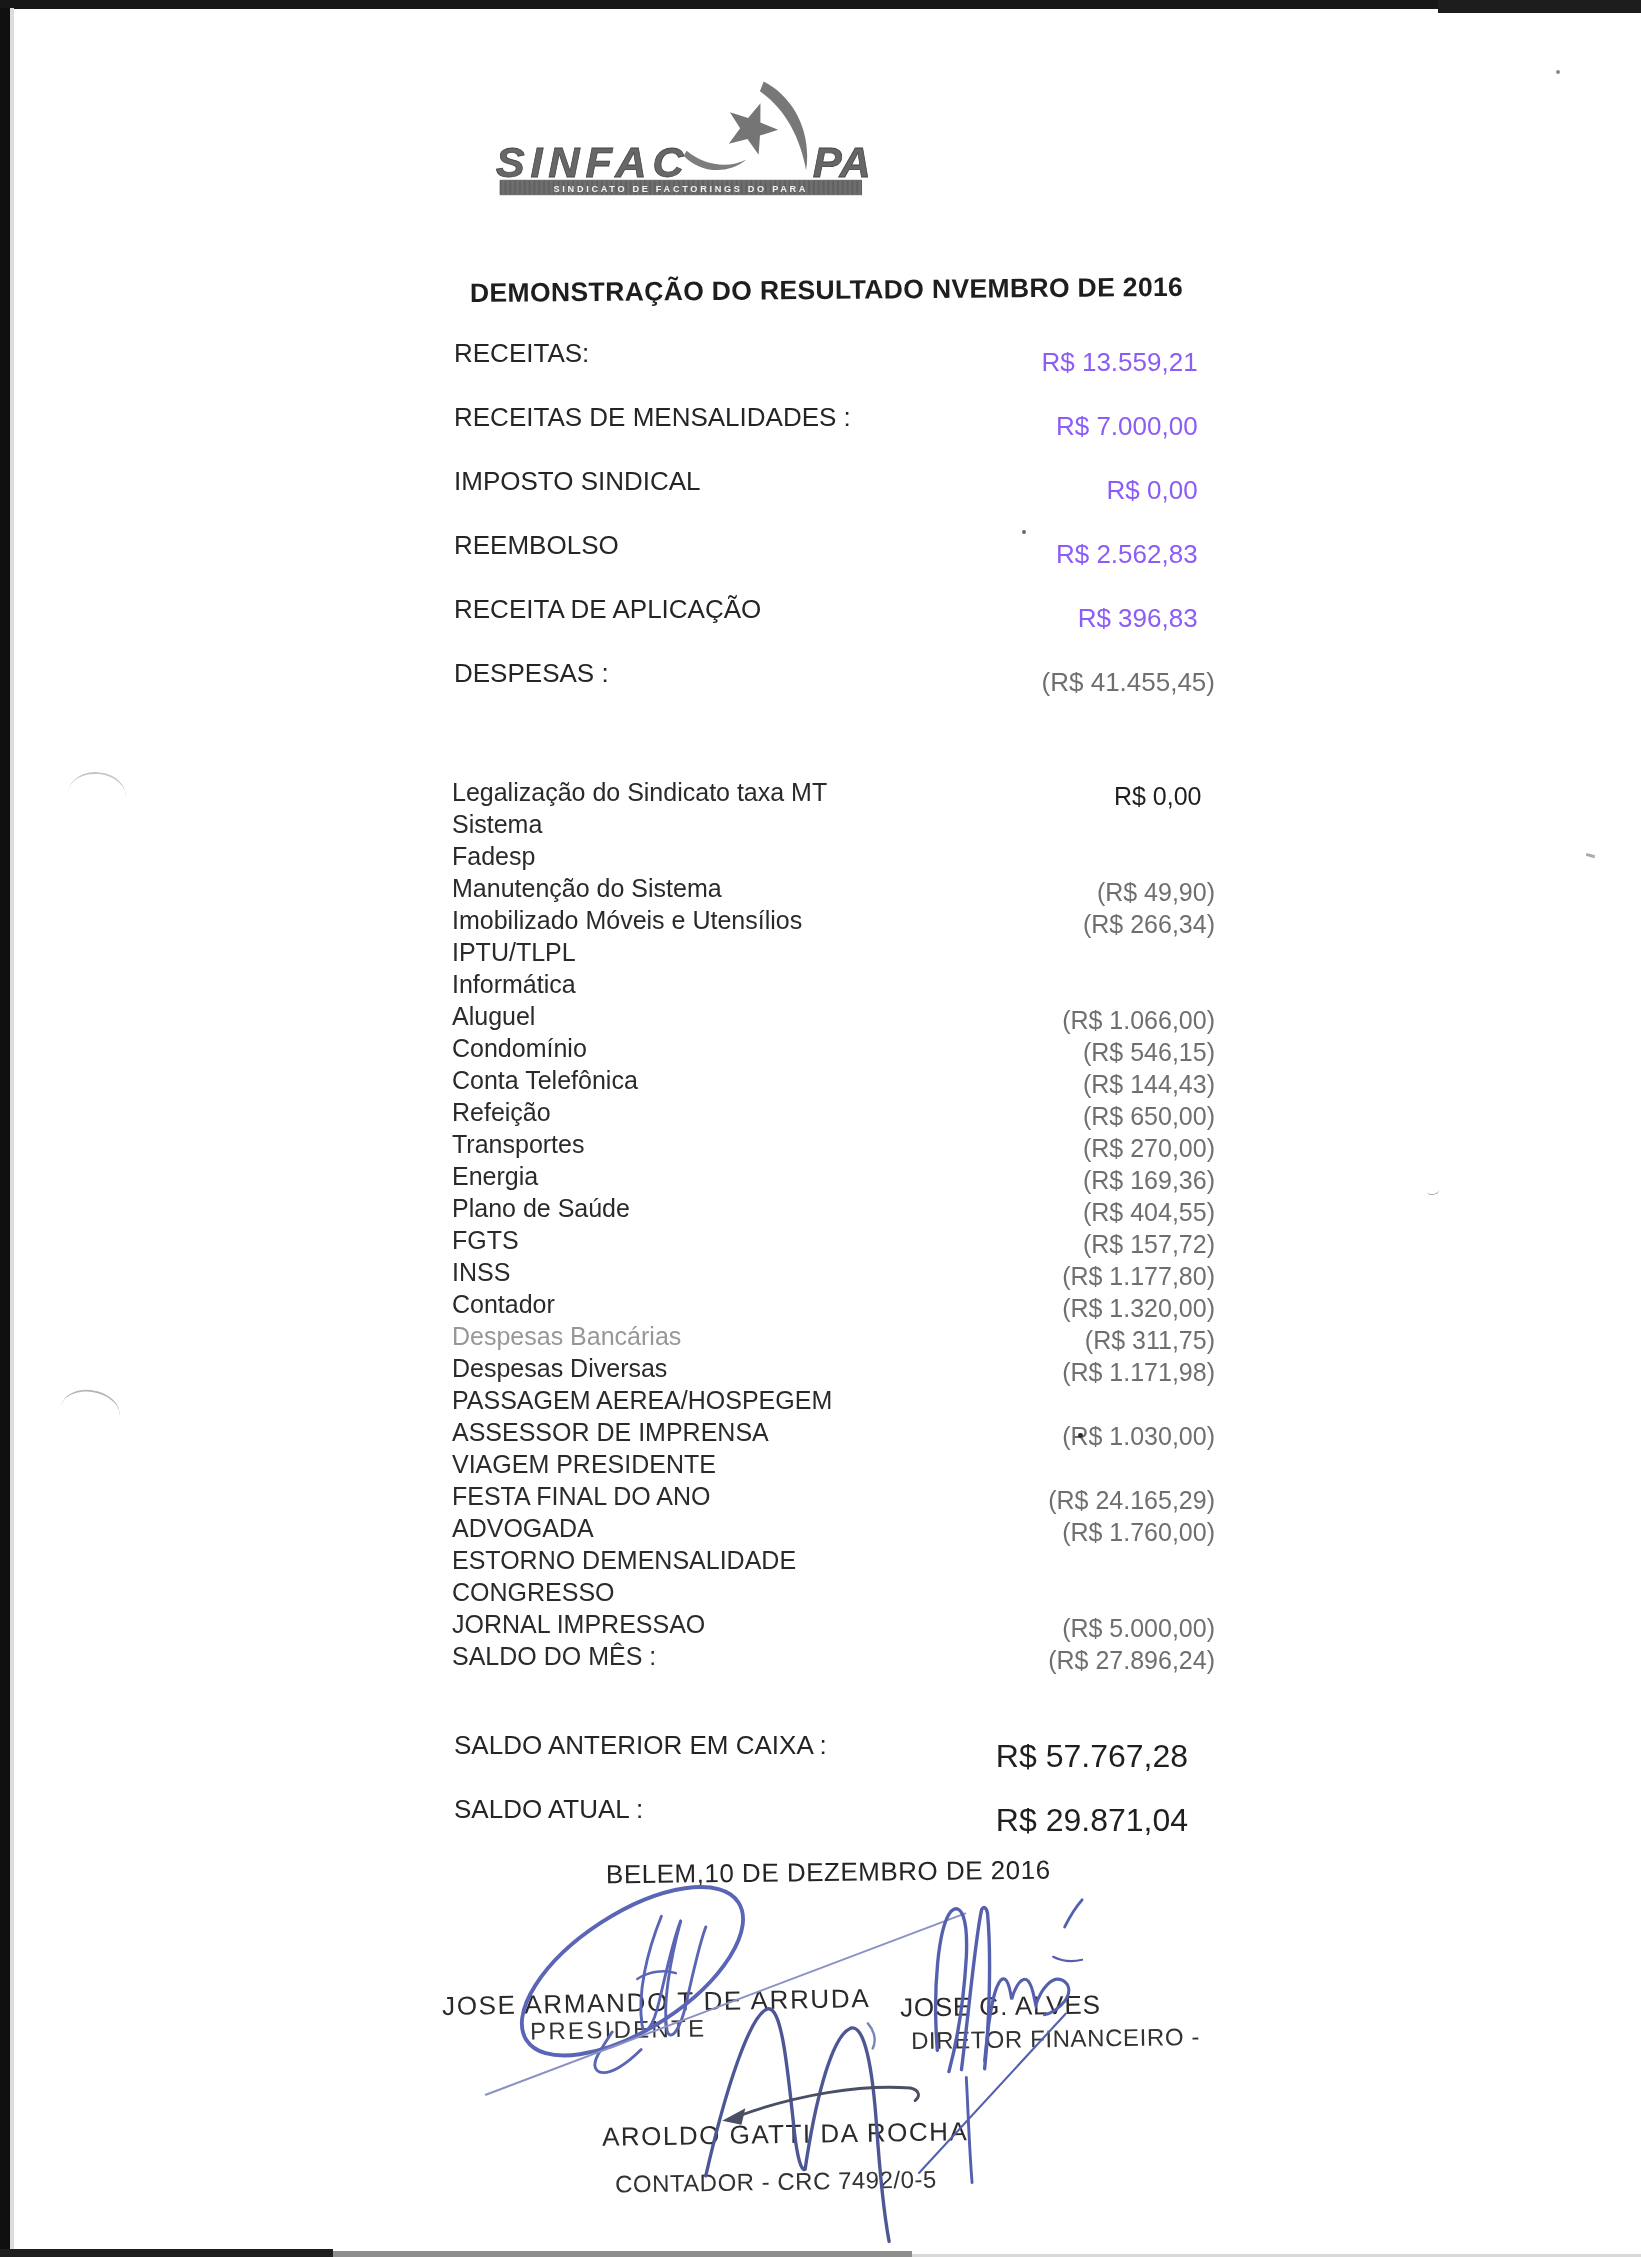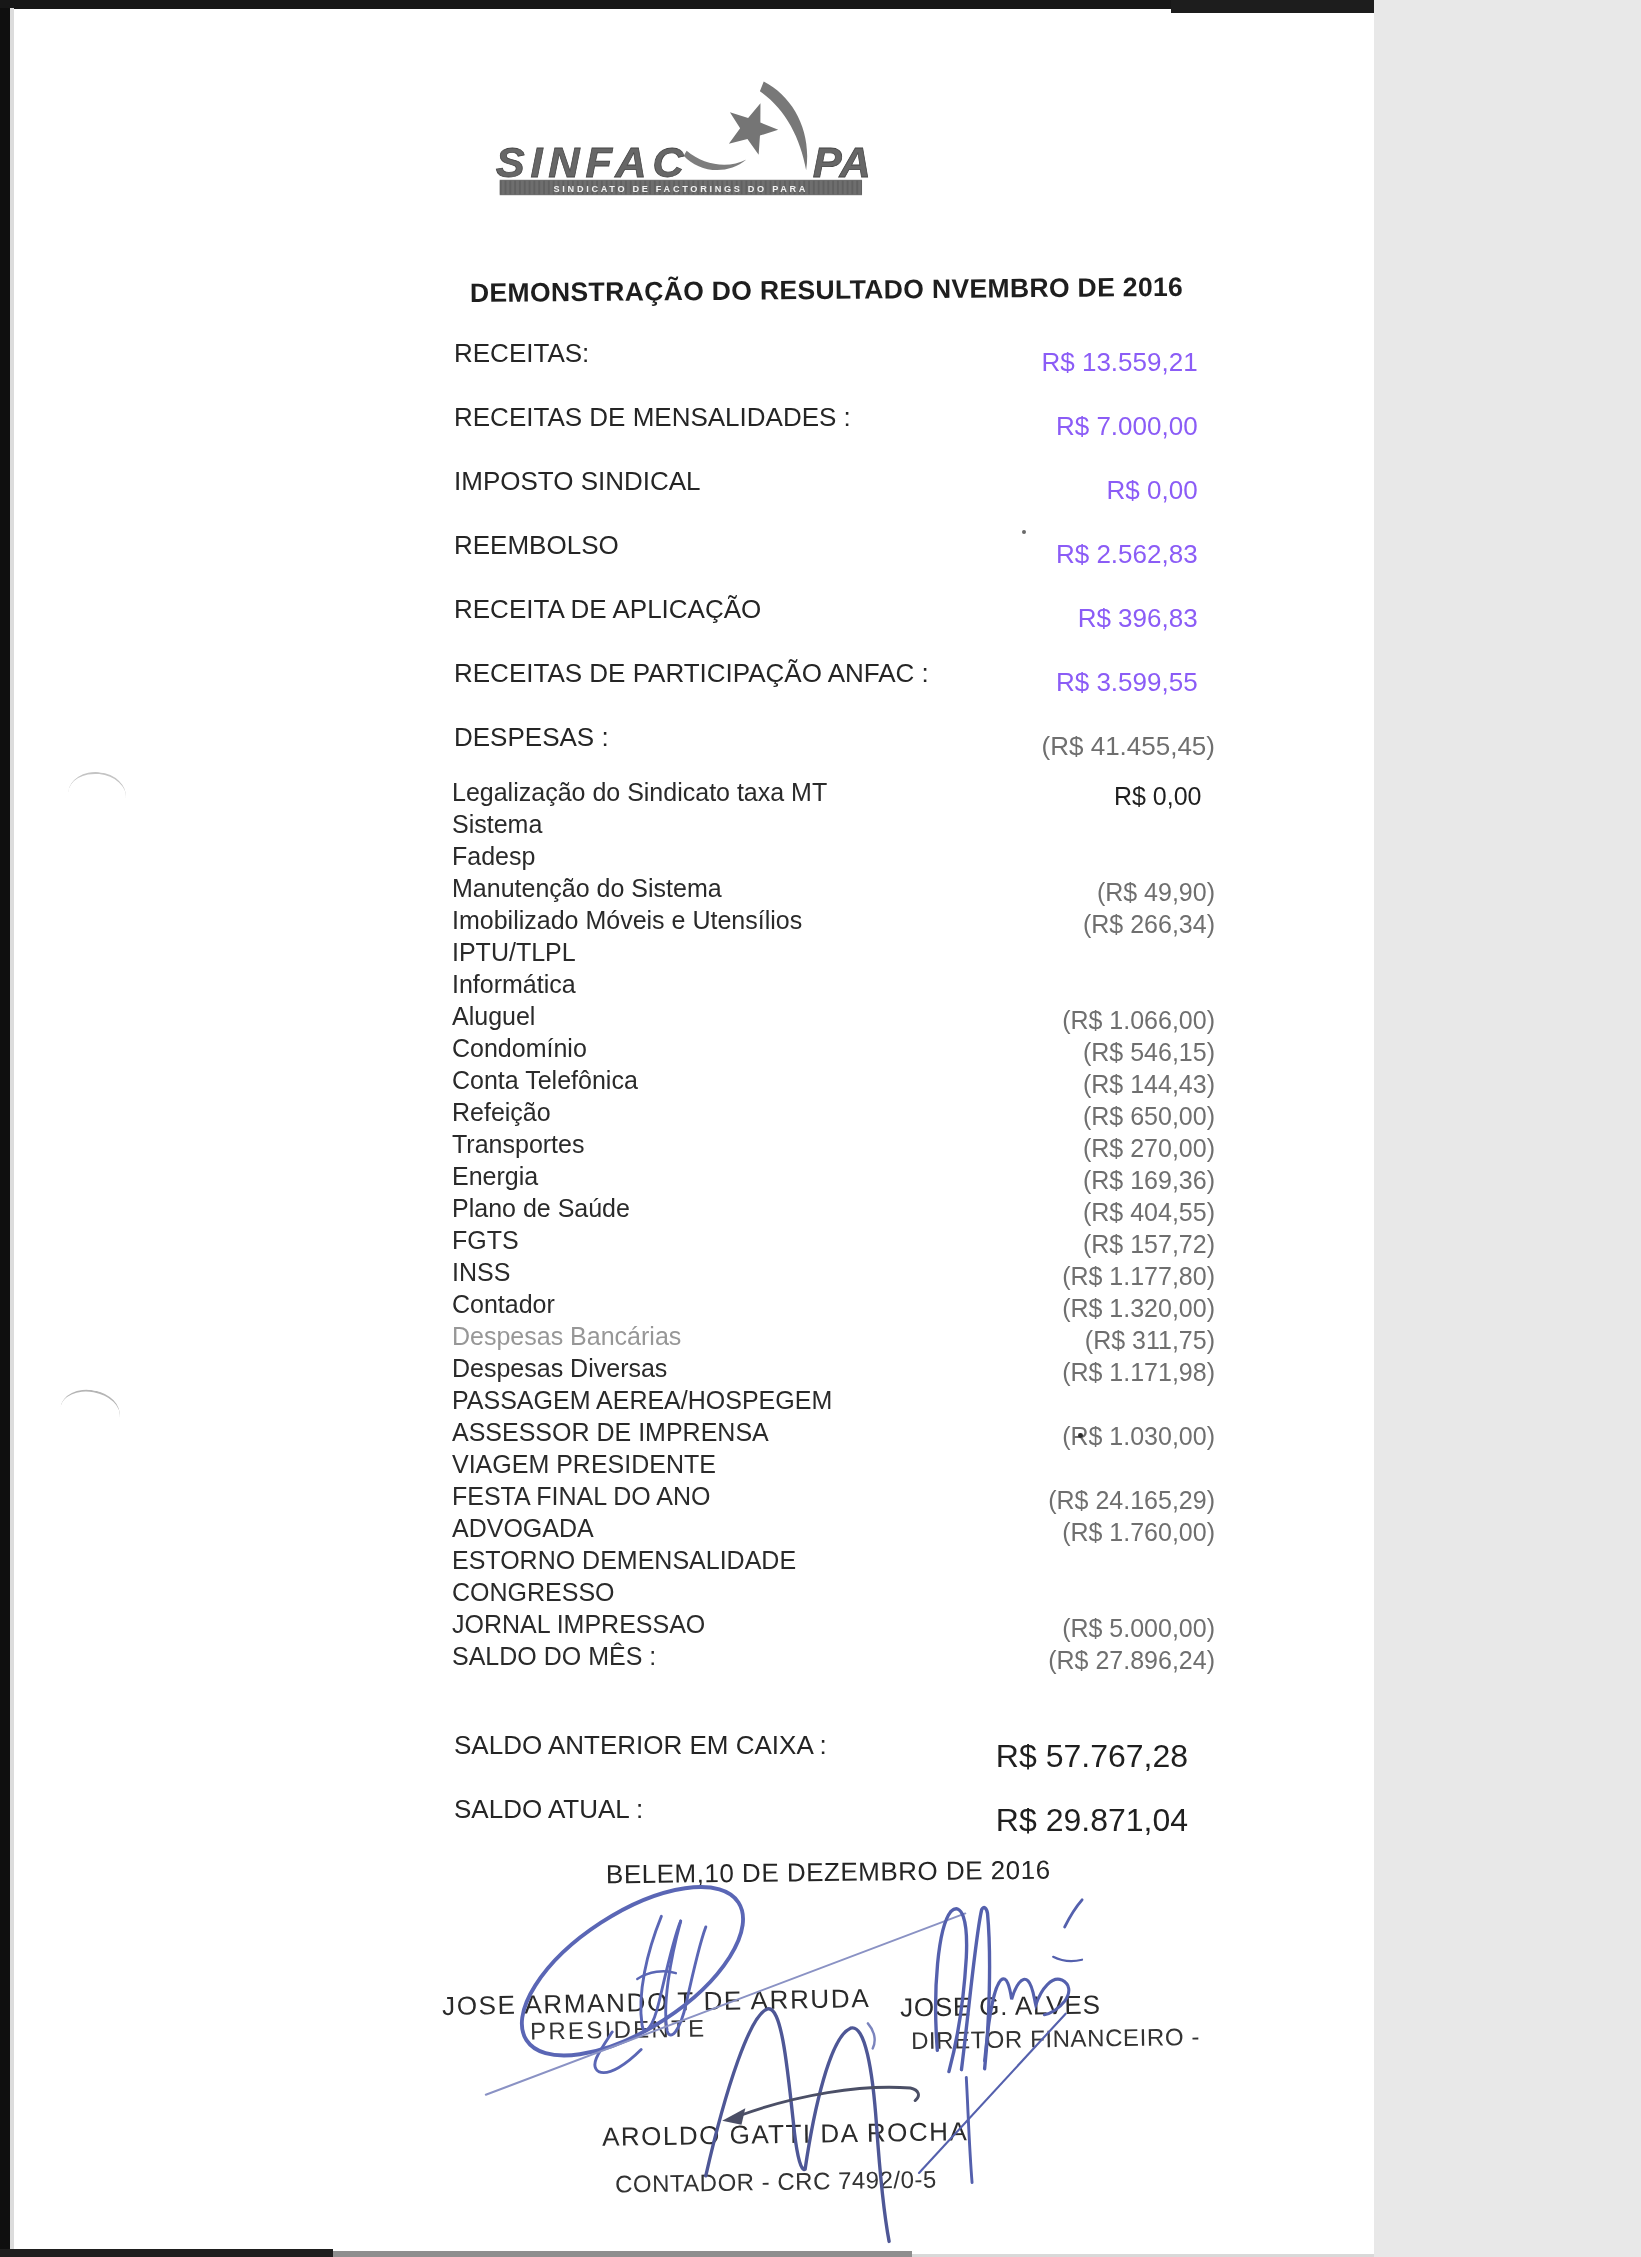--- a/index.html
+++ b/index.html
@@ -1,17 +1,17 @@
 <!DOCTYPE html>
 <html><head>
 <meta charset="utf-8">
 <style>
   html,body{margin:0;padding:0;background:#e8e8e8;}
   .page{
-    position:relative;width:1374px;height:2257px;background:#ffffff;
+    position:relative;width:1641px;height:2257px;background:#ffffff;
     font-family:"Liberation Sans",sans-serif;color:#242424;overflow:hidden;
   }
   
   .bar-top{position:absolute;left:0;top:0;width:1641px;height:8.7px;background:#171717;}
   .bar-top-right{position:absolute;right:0;top:0;width:203px;height:12.6px;background:#1d1d1d;}
   .bar-left{position:absolute;left:0;top:7.7px;width:9.7px;height:2250px;background:#0f0f0f;}
   .bar-left-shadow{position:absolute;left:9.7px;top:7.7px;width:3.9px;height:2250px;background:#dcdcdc;}
   .bar-bottom-1{position:absolute;left:0;bottom:0;width:333px;height:7.7px;background:#1f1f1f;}
   .bar-bottom-2{position:absolute;left:333px;bottom:0;width:579px;height:5.8px;background:#8e8e8e;}
   .bar-bottom-3{position:absolute;left:912px;bottom:0;width:729px;height:2.9px;background:#d9d9d9;}
@@ -125,24 +125,20 @@
       <div class="row">
         <span class="label">REEMBOLSO</span>
         <span class="value">R$ 2.562,83</span>
       </div>
 
       <div class="row">
         <span class="label">RECEITA DE APLICAÇÃO</span>
         <span class="value">R$ 396,83</span>
       </div>
 
-      <div class="row">
-        <span class="label">RECEITAS DE PARTICIPAÇÃO ANFAC :</span>
-        <span class="value">R$ 3.599,55</span>
-      </div>
 
       <div class="row">
         <span class="label">DESPESAS :</span>
         <span class="value paren muted-val">(R$ 41.455,45)</span>
       </div>
     </div>
 
   <div class="expenses">
 
       <div class="row">

